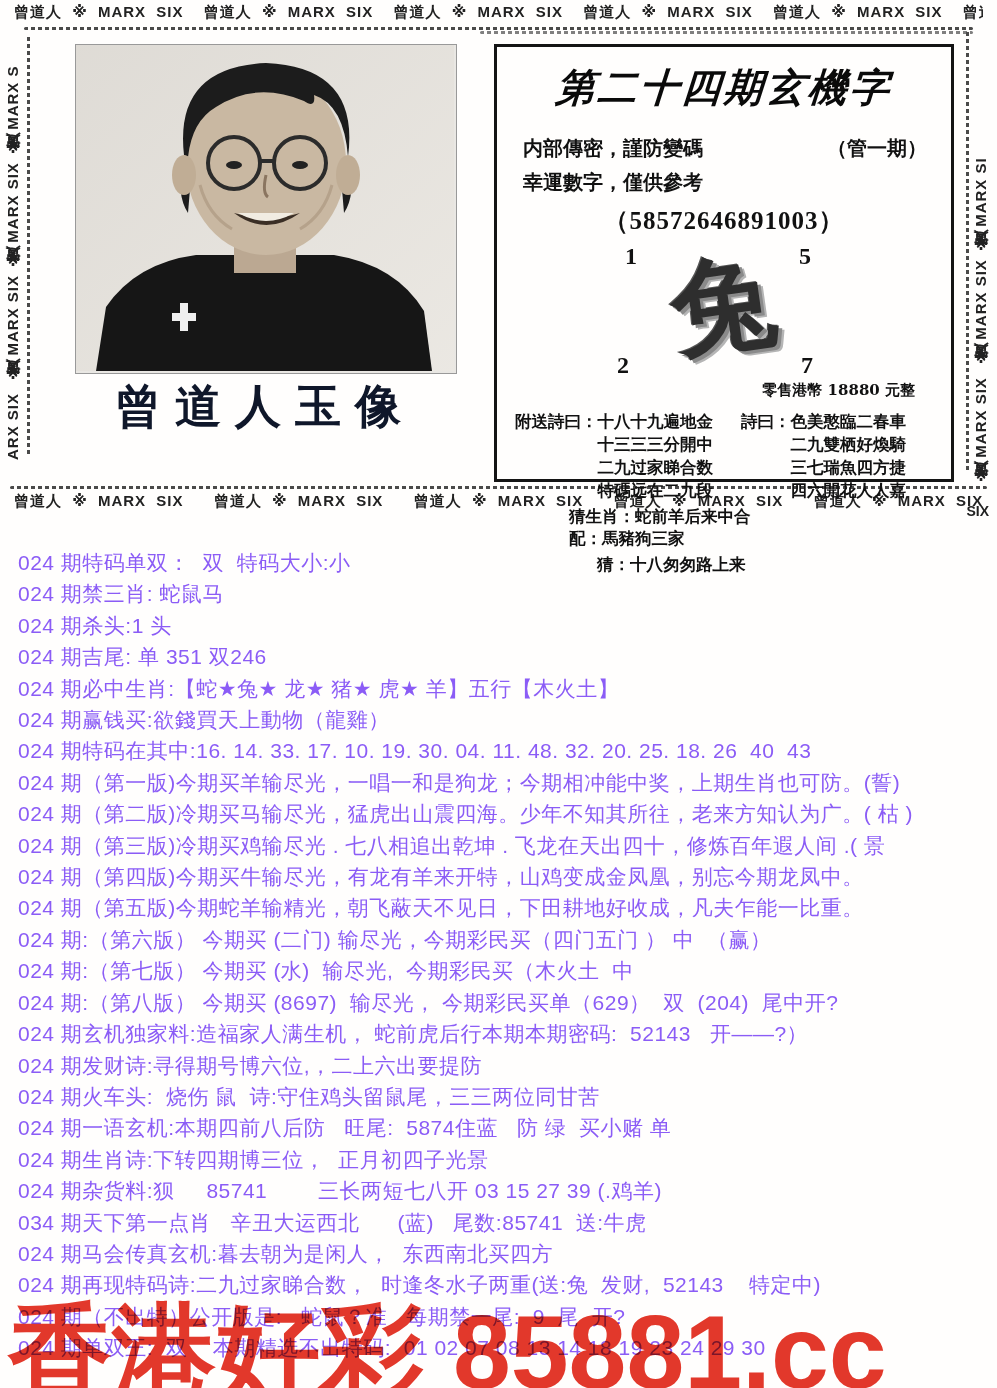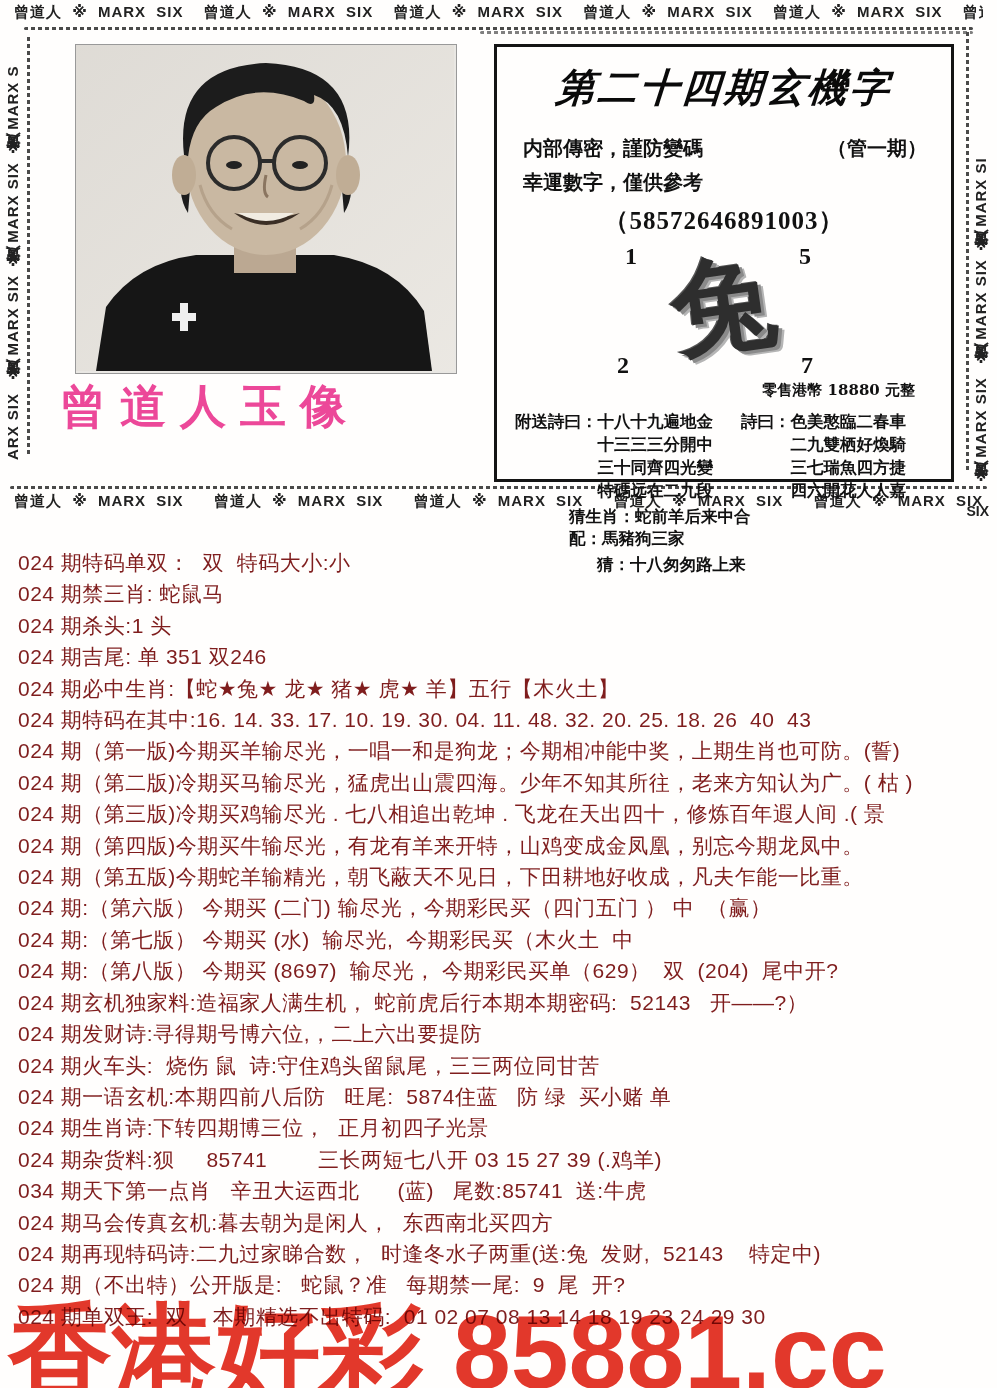--- a/index.html
+++ b/index.html
@@ -35,23 +35,23 @@
   .squiggle-right{right:28px; top:30px; height:440px;}
   .mid-band{position:absolute; top:492px; left:14px; right:14px;}
   .squiggle-mid{position:absolute; top:486px; left:10px; right:10px;}
   .corner-six{position:absolute; right:8px; top:503px; font-weight:bold; font-size:14px; color:#222;}
 
   
   .portrait{position:absolute; left:75px; top:44px; width:380px; height:328px;
     border:1px solid #999; background:#e9e7e3;}
   .portrait svg{display:block;}
   .portrait-caption{
-    position:absolute; left:60px; top:376px; width:410px; text-align:left;
+    position:absolute; left:60px; top:376px; width:410px; text-align:center;
     font-family:"DejaVu Serif","Liberation Serif",serif;
-    font-weight:bold; font-size:46px; letter-spacing:14px; color:#ec4899;
+    font-weight:bold; font-size:46px; letter-spacing:14px; color:#0f172a;
   }
 
   
   .panel{
     position:absolute; left:494px; top:44px; width:460px; height:438px;
     border:3px solid #141414; box-sizing:border-box; padding:8px 10px 6px 10px;
     font-family:"DejaVu Serif","Liberation Serif",serif;
   }
   .panel-title{
     text-align:center; font-size:39px; font-weight:bold; font-style:italic;
@@ -84,21 +84,21 @@
   .poem-body{display:inline-block; vertical-align:top;}
   .poem-line{white-space:pre;}
   .guess-row{display:flex; justify-content:space-between; font-size:16.5px; font-weight:bold;
     margin-top:4px; padding:0 18px 0 62px; line-height:22px;flex-direction:column;}
   .guess-row2{padding-left:90px; justify-content:flex-start;}
 
   
   .body-lines{position:absolute; left:18px; top:547px; right:6px;}
   .body-line{
     font-size:21px; line-height:31.4px; white-space:pre-wrap;
-    font-weight:500; color:#7f1d1d; letter-spacing:0.5px;
+    font-weight:500; color:#8b5cf6; letter-spacing:0.5px;
   }
   
   .watermark{
     position:absolute; left:8px; top:1284px; white-space:nowrap;
     font-size:104px; font-weight:bold; letter-spacing:0px;
     mix-blend-mode:multiply; opacity:.92;
     font-family:"Liberation Sans","DejaVu Sans",sans-serif;
   }
 </style>
 </head>
@@ -180,21 +180,21 @@
       <span class="corner-num corner-5">5</span>
       <span class="zodiac-char">兔</span>
       <span class="corner-num corner-2">2</span>
       <span class="corner-num corner-7">7</span>
     </div>
 
     <div class="price-line">零售港幣 18880 元整</div>
 
     <div class="poems">
       <div class="poem-col poem-left">
-        <span class="poem-label">附送詩曰：</span><span class="poem-body"><div class="poem-line">十八十九遍地金</div><div class="poem-line">十三三三分開中</div><div class="poem-line">三十同齊四光變</div><div class="poem-line">特碼远在二九段</div></span>
+        <span class="poem-label">附送詩曰：</span><span class="poem-body"><div class="poem-line">十八十九遍地金</div><div class="poem-line">十三三三分開中</div><div class="poem-line">二九过家睇合数</div><div class="poem-line">特碼远在二九段</div></span>
       </div>
       <div class="poem-col">
         <span class="poem-label">詩曰：</span><span class="poem-body"><div class="poem-line">色美憨臨二春車</div><div class="poem-line">二九雙栖好煥騎</div><div class="poem-line">三七瑞魚四方捷</div><div class="poem-line">四六開花人人嘉</div></span>
       </div>
     </div>
 
     <div class="guess-row">
       <span>猜生肖：蛇前羊后来中合</span>
       <span>配：馬豬狗三家</span>
     </div>
@@ -202,20 +202,21 @@
       <span>猜：十八匆匆路上来</span>
     </div>
   </div>
 
   <div class="body-lines">
       <div class="body-line">024 期特码单双：  双  特码大小:小</div>
       <div class="body-line">024 期禁三肖: 蛇鼠马</div>
       <div class="body-line">024 期杀头:1 头</div>
       <div class="body-line">024 期吉尾: 单 351 双246</div>
       <div class="body-line">024 期必中生肖:【蛇★兔★ 龙★ 猪★ 虎★ 羊】五行【木火土】</div>
+      <div class="body-line">024 期赢钱买:欲錢買天上動物（龍雞）</div>
       <div class="body-line">024 期特码在其中:16. 14. 33. 17. 10. 19. 30. 04. 11. 48. 32. 20. 25. 18. 26  40  43</div>
       <div class="body-line">024 期（第一版)今期买羊输尽光，一唱一和是狗龙；今期相冲能中奖，上期生肖也可防。(誓)</div>
       <div class="body-line">024 期（第二版)冷期买马输尽光，猛虎出山震四海。少年不知其所往，老来方知认为广。( 枯 )</div>
       <div class="body-line">024 期（第三版)冷期买鸡输尽光 . 七八相追出乾坤 . 飞龙在天出四十，修炼百年遐人间 .( 景</div>
       <div class="body-line">024 期（第四版)今期买牛输尽光，有龙有羊来开特，山鸡变成金凤凰，别忘今期龙凤中。</div>
       <div class="body-line">024 期（第五版)今期蛇羊输精光，朝飞蔽天不见日，下田耕地好收成，凡夫乍能一比重。</div>
       <div class="body-line">024 期:（第六版） 今期买 (二门) 输尽光，今期彩民买（四门五门 ） 中  （赢）</div>
       <div class="body-line">024 期:（第七版） 今期买 (水)  输尽光,  今期彩民买（木火土  中</div>
       <div class="body-line">024 期:（第八版） 今期买 (8697)  输尽光， 今期彩民买单（629）  双  (204)  尾中开?</div>
       <div class="body-line">024 期玄机独家料:造福家人满生机， 蛇前虎后行本期本期密码:  52143   开——?）</div>

